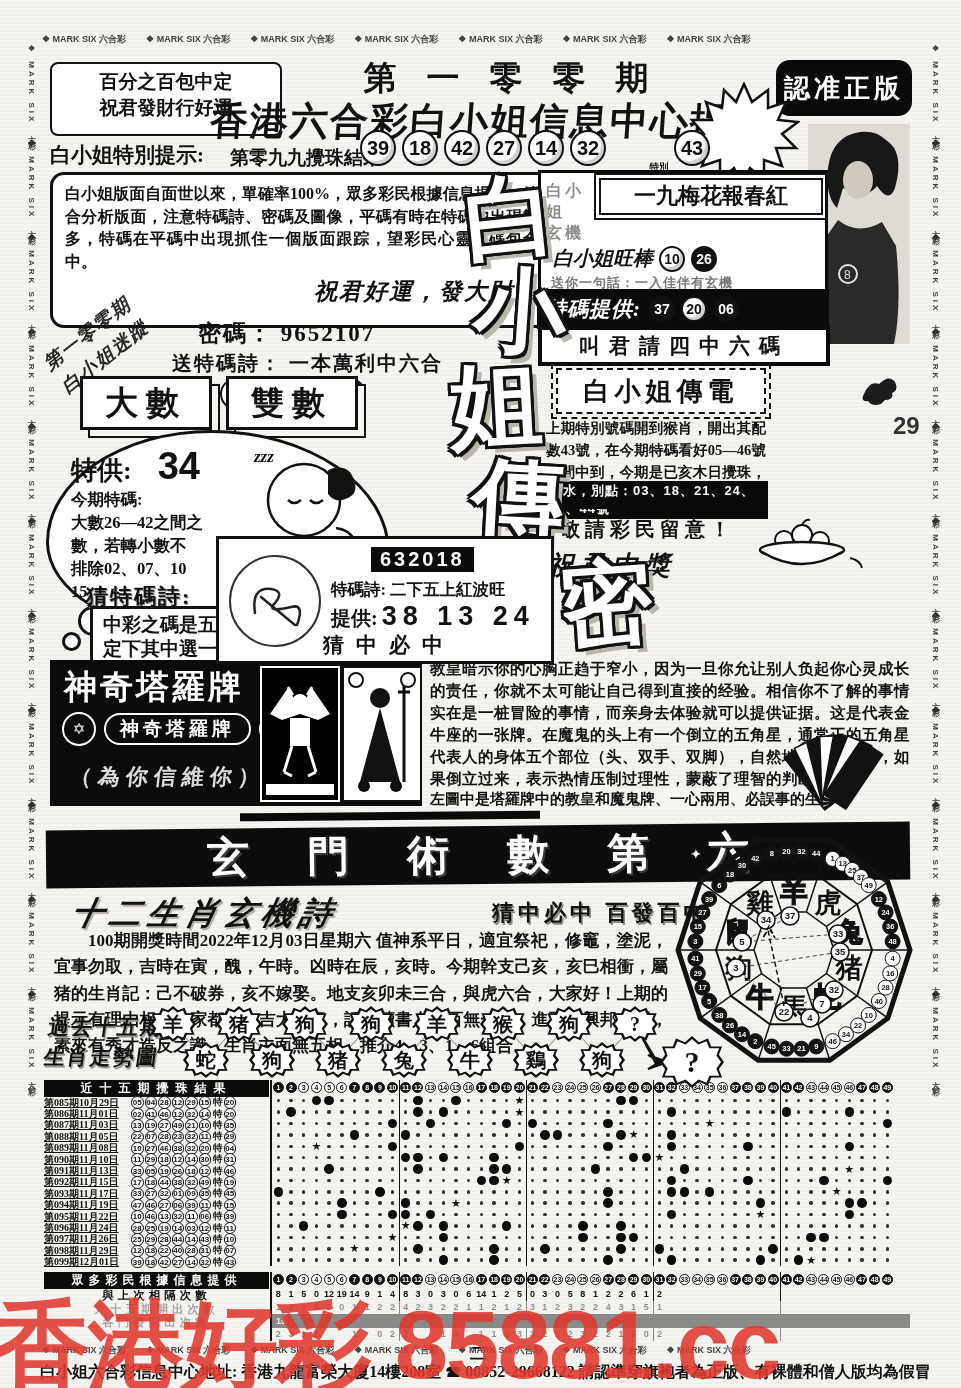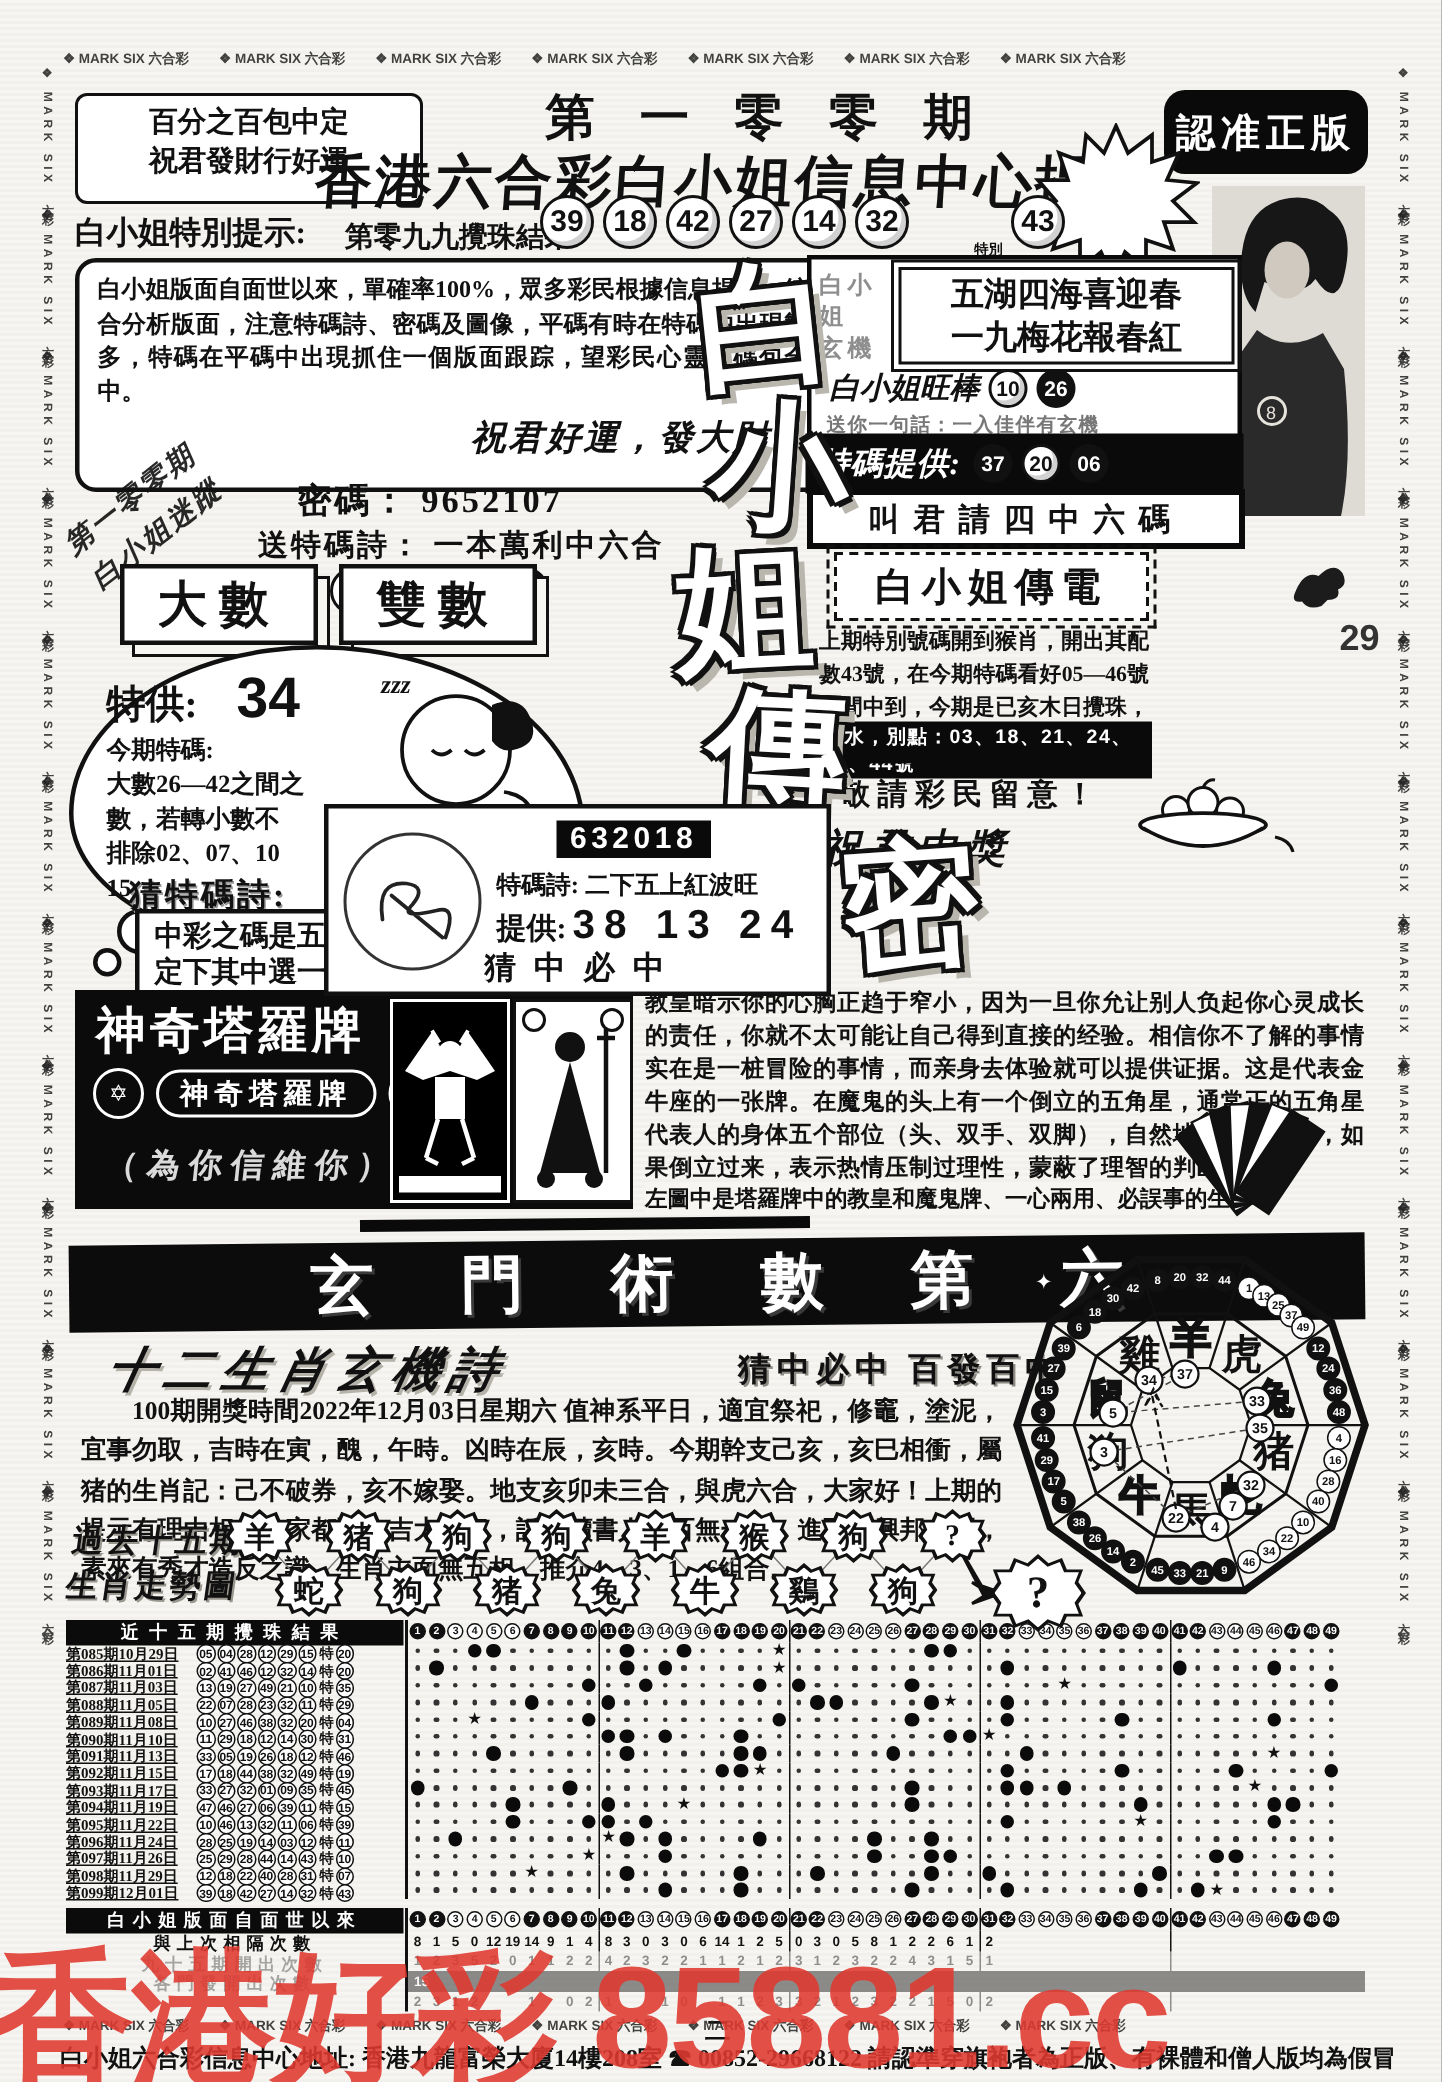--- a/index.html
+++ b/index.html
@@ -263,21 +263,20 @@
       <span class="outline8" style="left: 34px; top: 284px; transform: rotate(3deg);">傳</span>
       <span class="outline8" style="left: 122px; top: 386px; transform: rotate(-4deg);">密</span>
     </div>
 
   <div class="abs panel" style="left:538px;top:170px;width:284px;height:152px;">
     <div class="abs sidelab" style="left:5px;top:8px;width:44px;">
       <div>白小姐</div>
       <div>玄機</div>
     </div>
     <div class="abs poembox" style="left:58px;top:5px;width:212px;">
-      <div>五湖四海喜迎春</div>
       <div>一九梅花報春紅</div>
     </div>
     <div class="abs ballrow" style="left:12px;top:72px;">
       <span class="wangl">白小姐旺棒</span>
       <span class="ballrow">
           <span class="ball b26">10</span>
           <span class="ball b26 filled">26</span>
         </span>
     </div>
     <div class="abs hint" style="left:10px;top:101px;width:268px;">送你一句話：一入佳伴有玄機</div>
@@ -3106,21 +3105,21 @@
             <span class="dot"></span>
           </span>
           <span class="gc">
             <span class="dot"></span>
           </span>
         </div>
       </div>
   </div>
 
   <div class="abs" style="left:44px;top:1272px;width:225px;">
-    <div class="statbanner" style="height:17px;">白小姐版面自面世以來</div>
+    <div class="statbanner" style="height:17px;">眾多彩民根據信息提供</div>
     <div id="stats-labels">
         <div class="statlab">與上次相隔次數</div>
         <div class="statlab faded">九十五期開出次數</div>
         <div class="statlab faded">各門發開出次數</div>
         <div class="statlab faded"></div>
       </div>
   </div>
   <div class="abs grid" style="left:270px;top:1272px;width:638px;">
     <div class="gh" id="grid-head2">
         <span class="gc">

